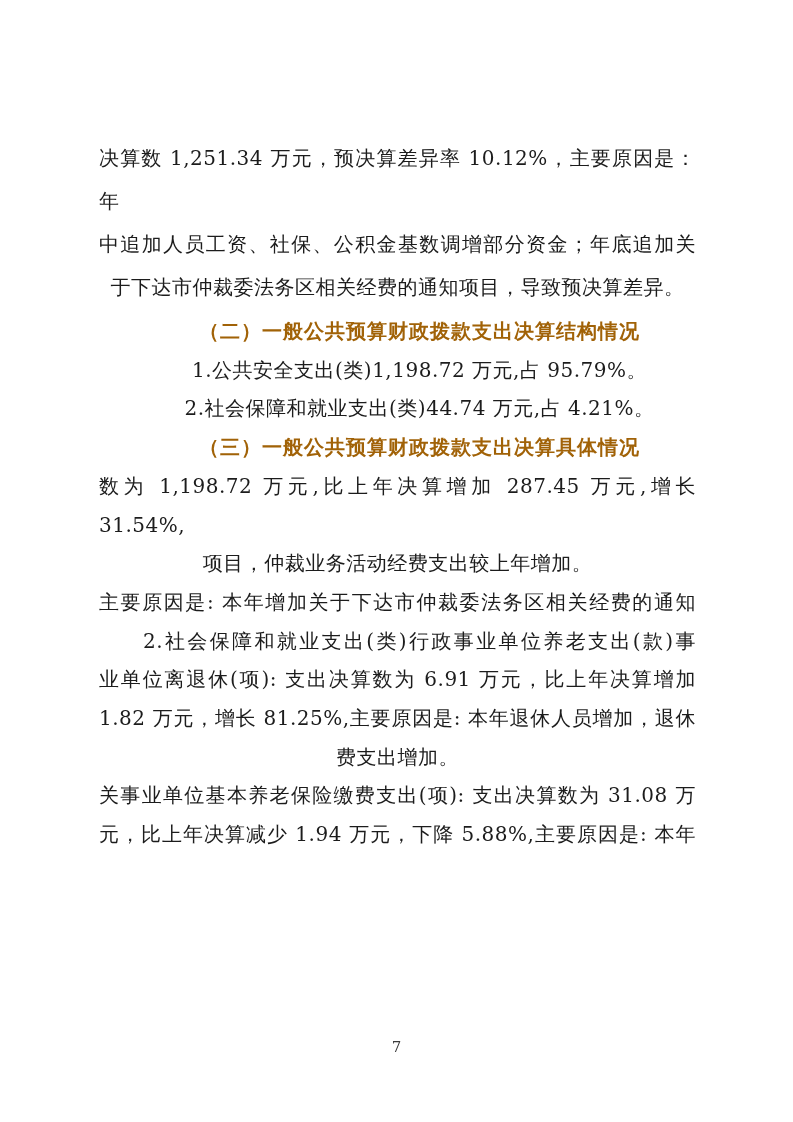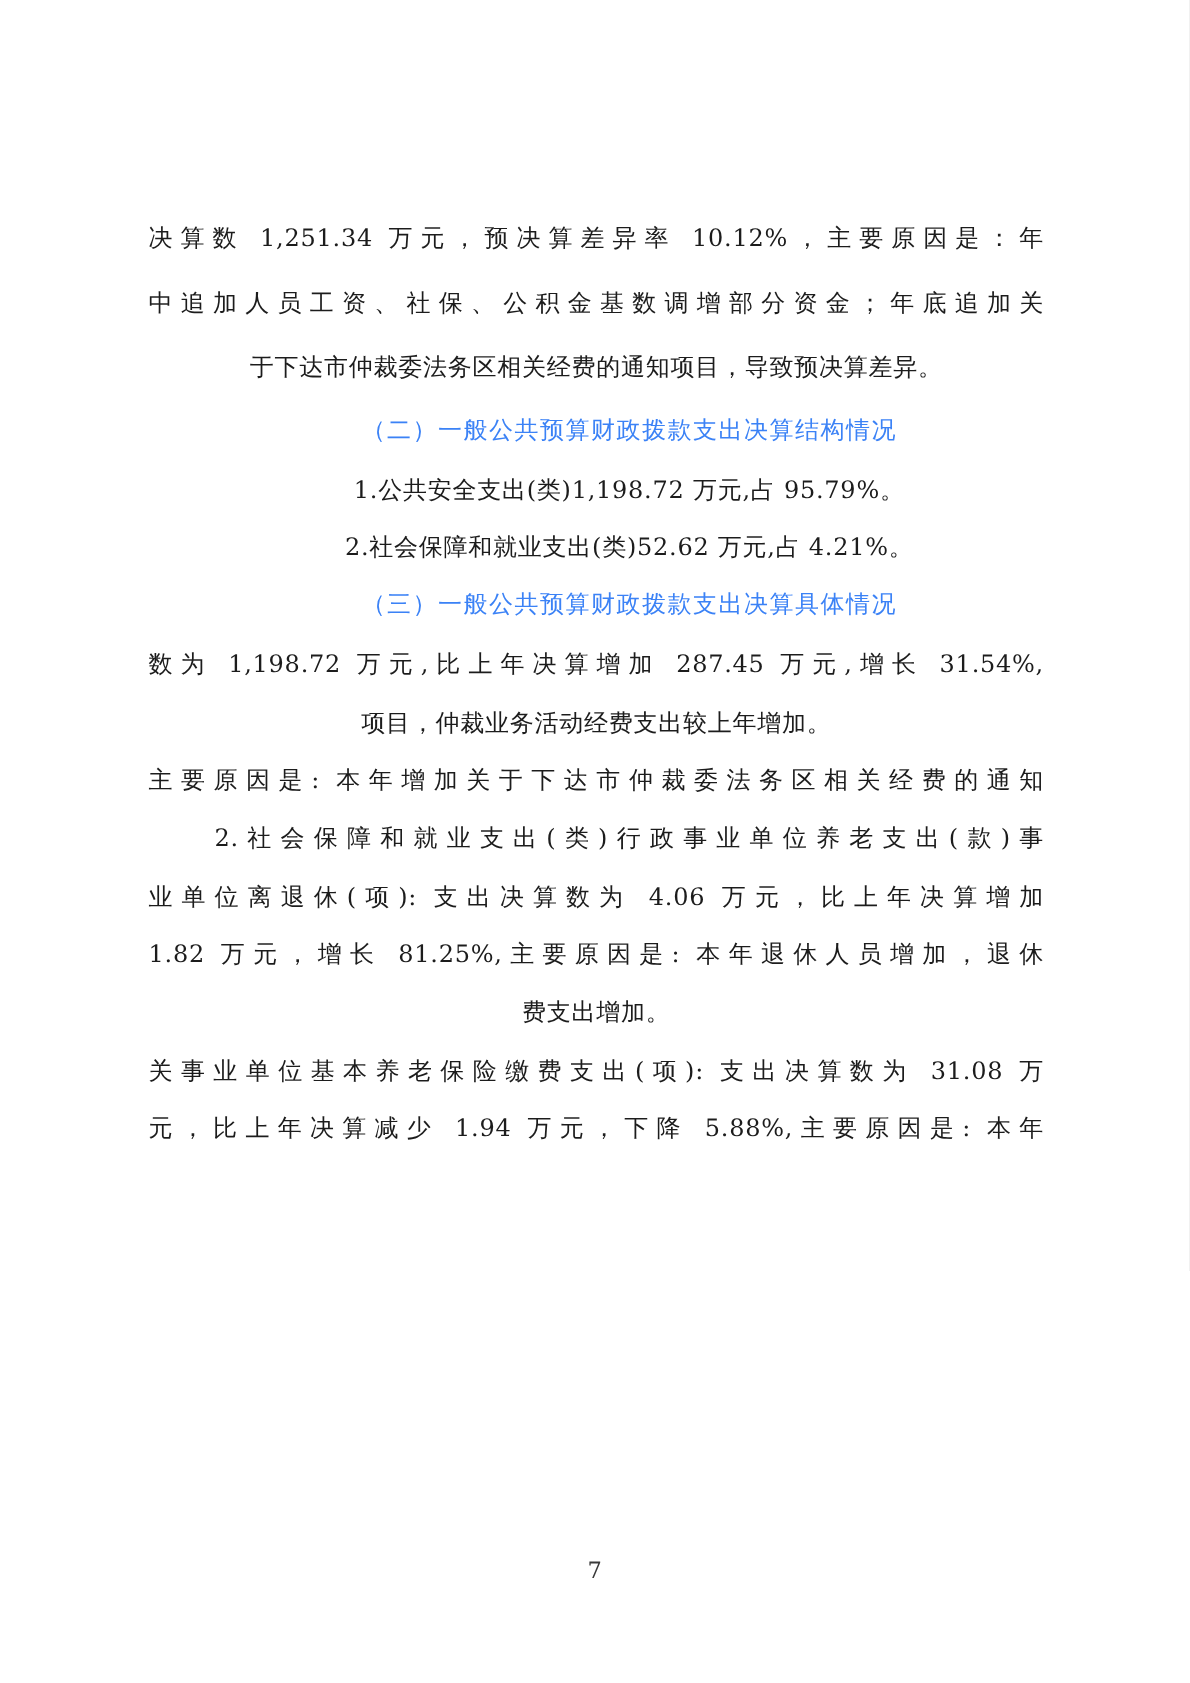--- a/index.html
+++ b/index.html
@@ -13,40 +13,40 @@
     color: #1c1c1c;
     font-family: "DejaVu Serif", "Liberation Serif", serif;
   }
   .textblock {
     position: absolute;
     left: 99px;
     top: 137px;
     width: 597px;
   }
   .line {
-    font-size: 16px;
+    font-size: 20px;
     line-height: 38.7px;
     text-align: justify;
     text-align-last: justify;
     text-justify: inter-character;
     white-space: normal;
     letter-spacing: 0.5px;
   }
   .p1 .line { line-height: 43px; }
   
   .ll {
     text-align: center;
     text-align-last: auto;
   }
   .indent { padding-left: 44px; }
   .heading {
     font-family: "Liberation Sans", "DejaVu Sans", sans-serif;
-    font-weight: 400;
+    font-weight: 700;
     letter-spacing: 1px;
-    color: #3b82f6;
+    color: #a16207;
   }
   .h-block { margin-top: 3px; }
   .footer {
     position: absolute;
     left: 0;
     top: 1038px;
     width: 100%;
     text-align: center;
     font-size: 15px;
     color: #3a3a3a;
@@ -65,36 +65,36 @@
       <div class="line">中追加人员工资、社保、公积金基数调增部分资金；年底追加关</div>
       <div class="line ll">于下达市仲裁委法务区相关经费的通知项目，导致预决算差异。</div>
     </div>
 
     <div class="h-block">
       <div class="line ll indent heading">（二）一般公共预算财政拨款支出决算结构情况</div>
     </div>
 
     <div>
       <div class="line ll indent">1.公共安全支出(类)1,198.72 万元,占 95.79%。</div>
-      <div class="line ll indent">2.社会保障和就业支出(类)52.62 万元,占 4.21%。</div>
+      <div class="line ll indent">2.社会保障和就业支出(类)44.74 万元,占 4.21%。</div>
     </div>
 
     <div>
       <div class="line ll indent heading">（三）一般公共预算财政拨款支出决算具体情况</div>
     </div>
 
     <div>
       <div class="line">数为 1,198.72 万元,比上年决算增加 287.45 万元,增长 31.54%,</div>
       <div class="line ll">项目，仲裁业务活动经费支出较上年增加。</div>
       <div class="line">主要原因是: 本年增加关于下达市仲裁委法务区相关经费的通知</div>
     </div>
 
     <div>
       <div class="line indent">2.社会保障和就业支出(类)行政事业单位养老支出(款)事</div>
-      <div class="line">业单位离退休(项): 支出决算数为 4.06 万元，比上年决算增加</div>
+      <div class="line">业单位离退休(项): 支出决算数为 6.91 万元，比上年决算增加</div>
       <div class="line">1.82 万元，增长 81.25%,主要原因是: 本年退休人员增加，退休</div>
       <div class="line ll">费支出增加。</div>
     </div>
 
     <div>
       <div class="line">关事业单位基本养老保险缴费支出(项): 支出决算数为 31.08 万</div>
       <div class="line">元，比上年决算减少 1.94 万元，下降 5.88%,主要原因是: 本年</div>
 
     </div>
 

